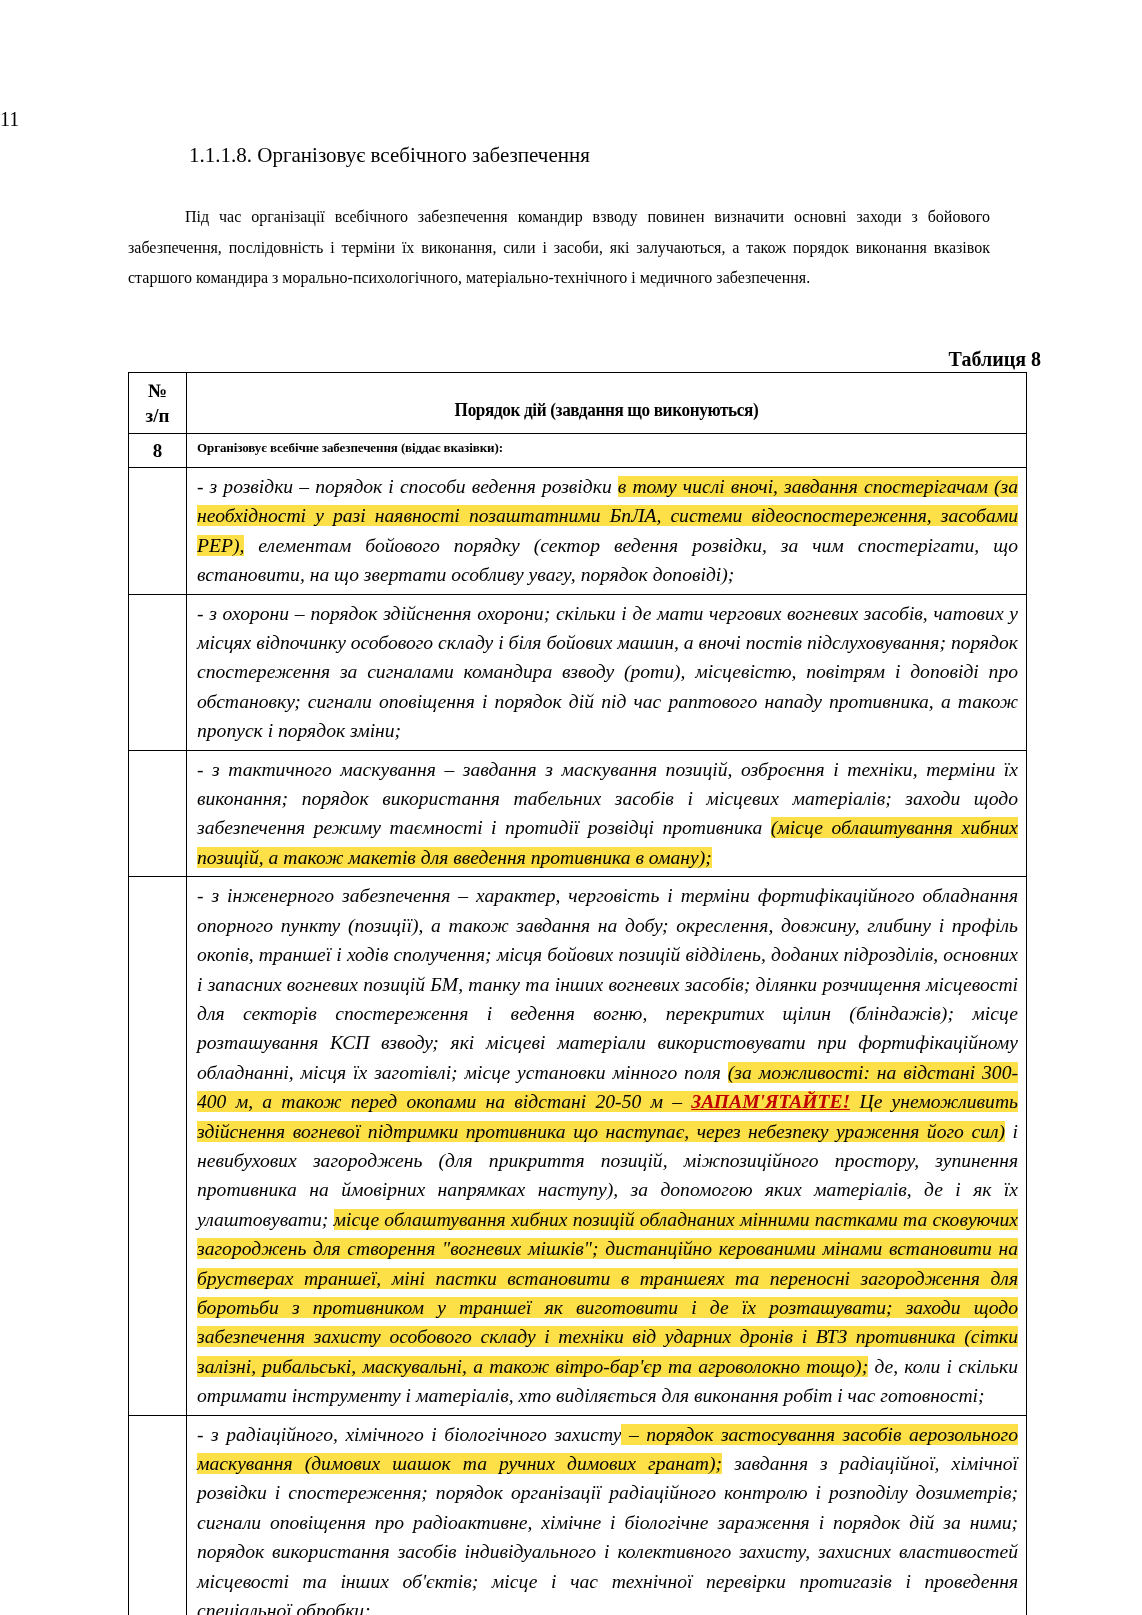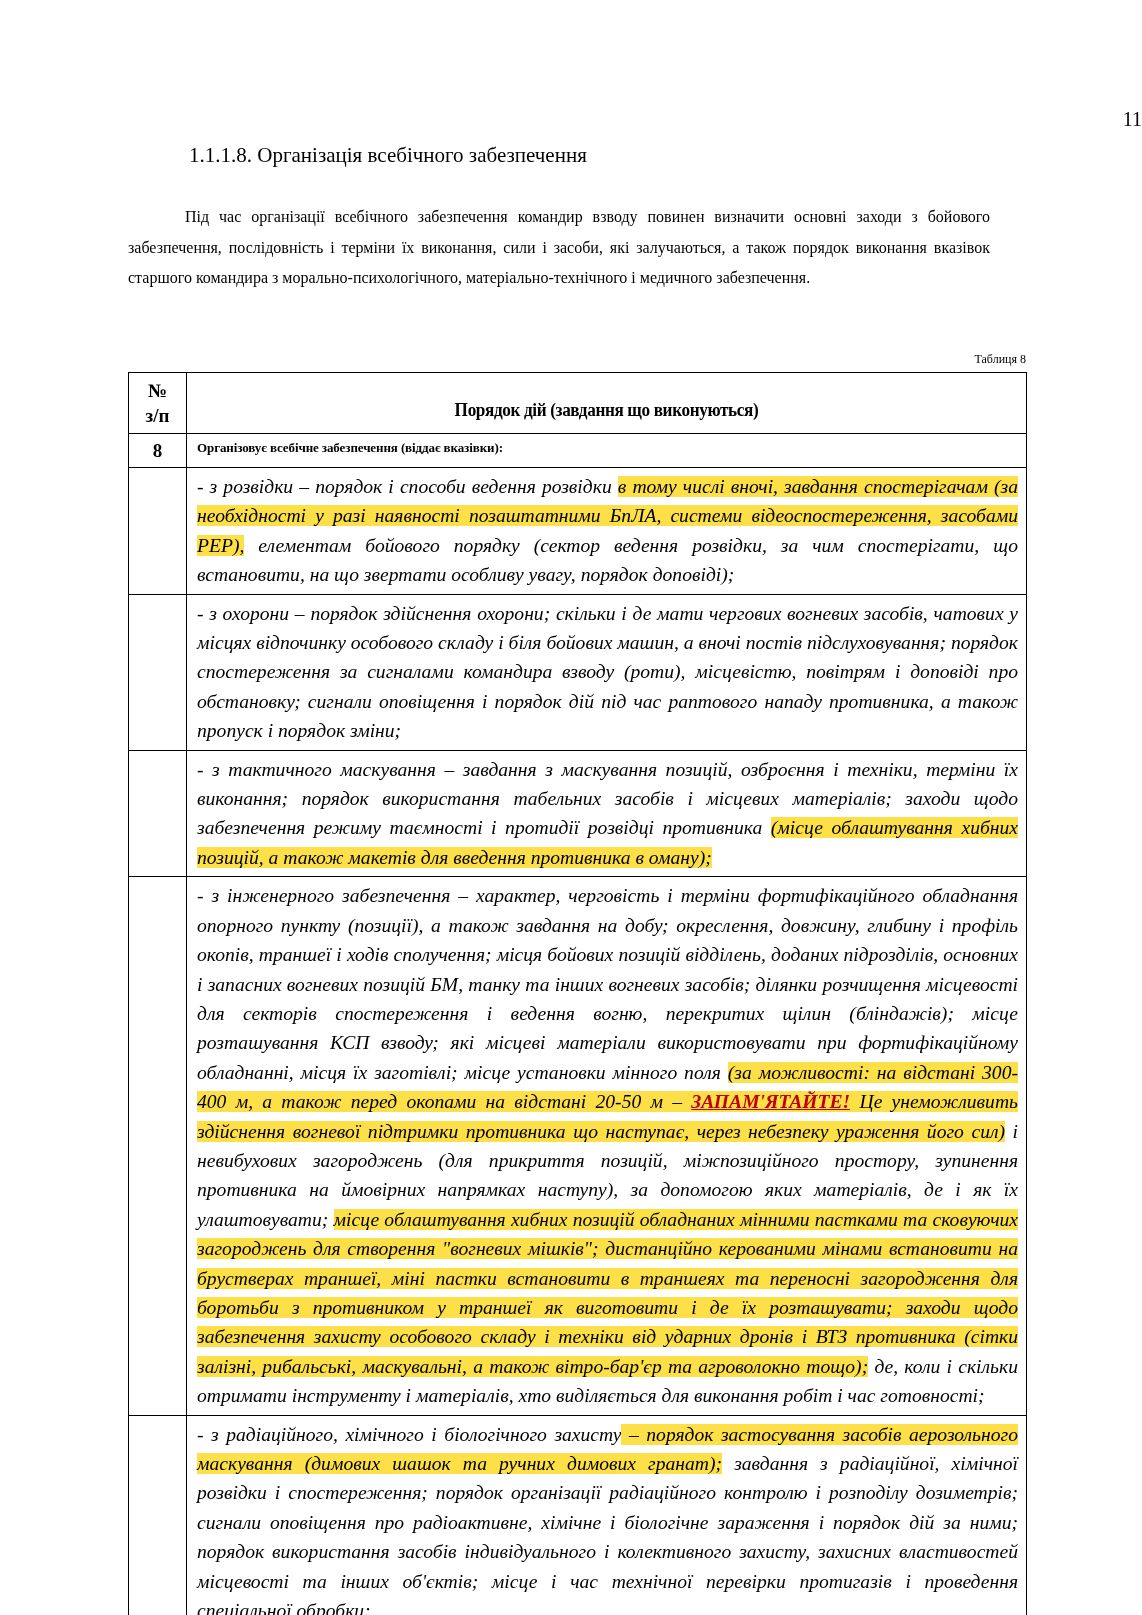--- a/index.html
+++ b/index.html
@@ -20,21 +20,21 @@
     left: 0; top: 0;
     width: 1142px;
     height: 1615px;
     background: #ffffff;
   }
   .page-number {
     position: absolute;
     left: 0;
     top: 107px;
     width: 1142px;
-    text-align: right;
+    text-align: left;
     font-size: 20px;
     line-height: 24px;
   }
   .section-heading {
     position: absolute;
     left: 189px;
     top: 142px;
     font-size: 21px;
     line-height: 26px;
     white-space: nowrap;
@@ -45,24 +45,24 @@
     top: 202px;
     width: 862px;
     font-size: 16px;
     line-height: 30.5px;
     text-align: justify;
     text-indent: 57px;
     text-justify: inter-word;
   }
   .table-caption {
     position: absolute;
-    right: 116px;
+    right: 101px;
     top: 347px;
-    font-size: 12px;
-    font-weight: normal;
+    font-size: 20px;
+    font-weight: bold;
     line-height: 24px;
   }
   table.doc-table {
     position: absolute;
     left: 128px;
     top: 372px;
     width: 899px;
     border-collapse: collapse;
     table-layout: fixed;
   }
@@ -133,21 +133,21 @@
     height: 1px;
   }
 </style>
 </head>
 <body>
 
 <div class="page">
 
   <div class="page-number">11</div>
 
-  <div class="section-heading">1.1.1.8. Організація всебічного забезпечення</div>
+  <div class="section-heading">1.1.1.8. Організовує всебічного забезпечення</div>
 
   <div class="intro-para">Під час організації всебічного забезпечення командир взводу повинен визначити основні заходи з бойового забезпечення, послідовність і терміни їх виконання, сили і засоби, які залучаються, а також порядок виконання вказівок старшого командира з морально-психологічного, матеріально-технічного і медичного забезпечення.</div>
 
   <div class="table-caption">Таблиця 8</div>
 
   <table class="doc-table">
     <colgroup>
       <col class="col-num">
       <col>
     </colgroup>

